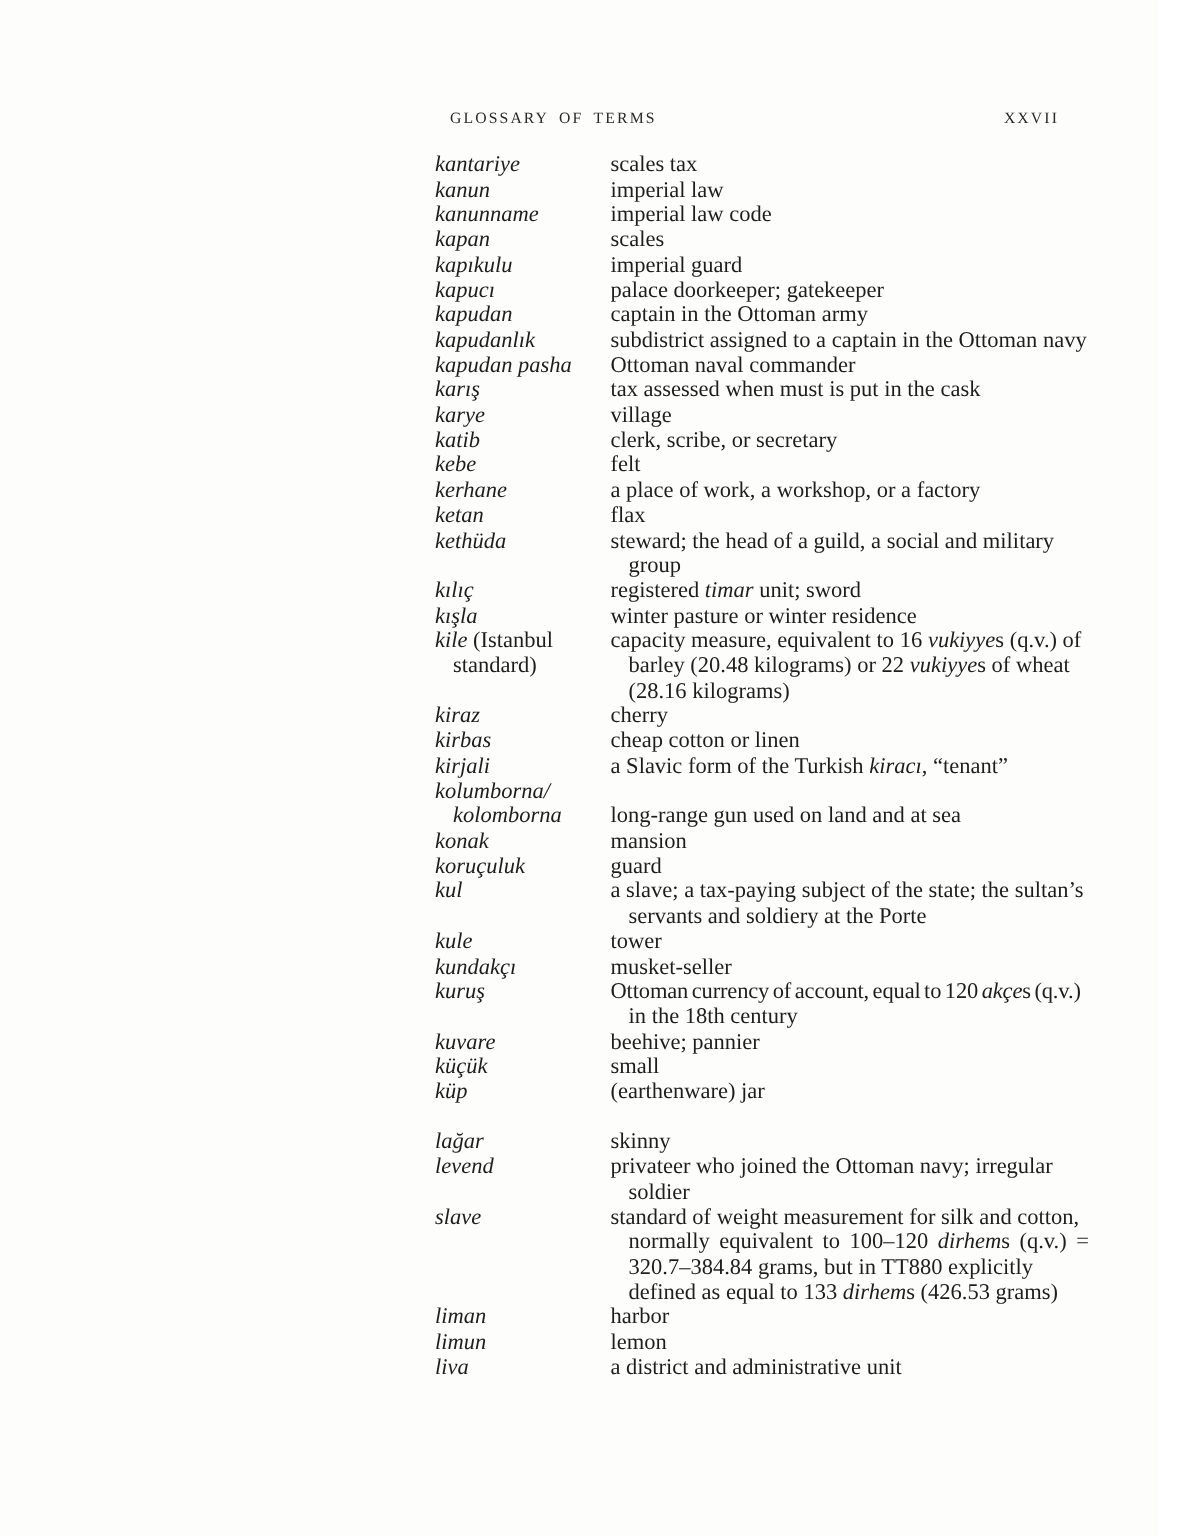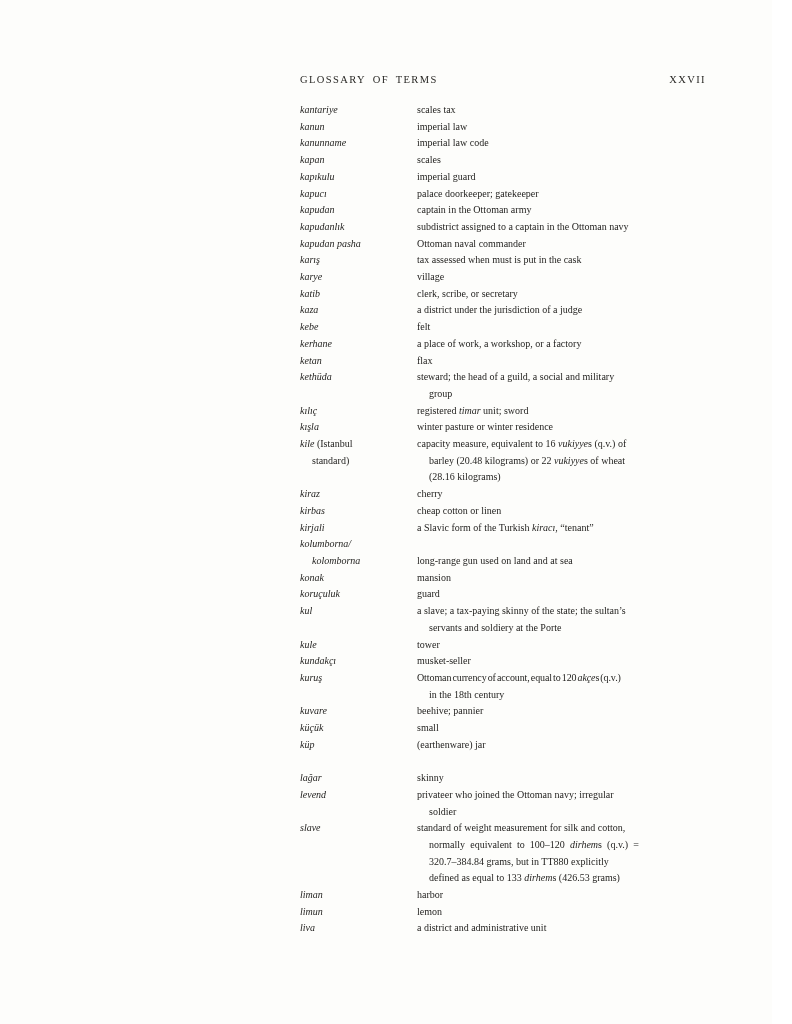--- a/index.html
+++ b/index.html
@@ -32,23 +32,23 @@
     align-items: baseline;
     font-size: 10.5px;
     line-height: 11px;
     letter-spacing: 1.4px;
     word-spacing: 3px;
     color: #2a2926;
   }
   .glossary {
     position: absolute;
     top: 102px;
-    left: 300px;
+    left: 290px;
     width: 410px;
-    font-size: 10px;
+    font-size: 15px;
     line-height: 16.7px;
   }
   .entry {
     display: grid;
     grid-template-columns: 117px 1fr;
     align-items: start;
   }
   .entry.gap-before { margin-top: 16.7px; }
   .term-line, .def-line { white-space: nowrap; }
   .term-line.wrapped, .def-line.wrapped { padding-left: 12px; }
@@ -156,28 +156,20 @@
       <div class="entry">
         <div class="term">
           <div class="term-line"><i>katib</i></div>
         </div>
         <div class="def">
           <div class="def-line">clerk, scribe, or secretary</div>
         </div>
       </div>
       <div class="entry">
         <div class="term">
-          <div class="term-line"><i>kaza</i></div>
-        </div>
-        <div class="def">
-          <div class="def-line">a district under the jurisdiction of a judge</div>
-        </div>
-      </div>
-      <div class="entry">
-        <div class="term">
           <div class="term-line"><i>kebe</i></div>
         </div>
         <div class="def">
           <div class="def-line">felt</div>
         </div>
       </div>
       <div class="entry">
         <div class="term">
           <div class="term-line"><i>kerhane</i></div>
         </div>
@@ -276,21 +268,21 @@
         </div>
         <div class="def">
           <div class="def-line">guard</div>
         </div>
       </div>
       <div class="entry">
         <div class="term">
           <div class="term-line"><i>kul</i></div>
         </div>
         <div class="def">
-          <div class="def-line">a slave; a tax-paying skinny of the state; the sultan’s</div>
+          <div class="def-line">a slave; a tax-paying subject of the state; the sultan’s</div>
           <div class="def-line wrapped">servants and soldiery at the Porte</div>
         </div>
       </div>
       <div class="entry">
         <div class="term">
           <div class="term-line"><i>kule</i></div>
         </div>
         <div class="def">
           <div class="def-line">tower</div>
         </div>

